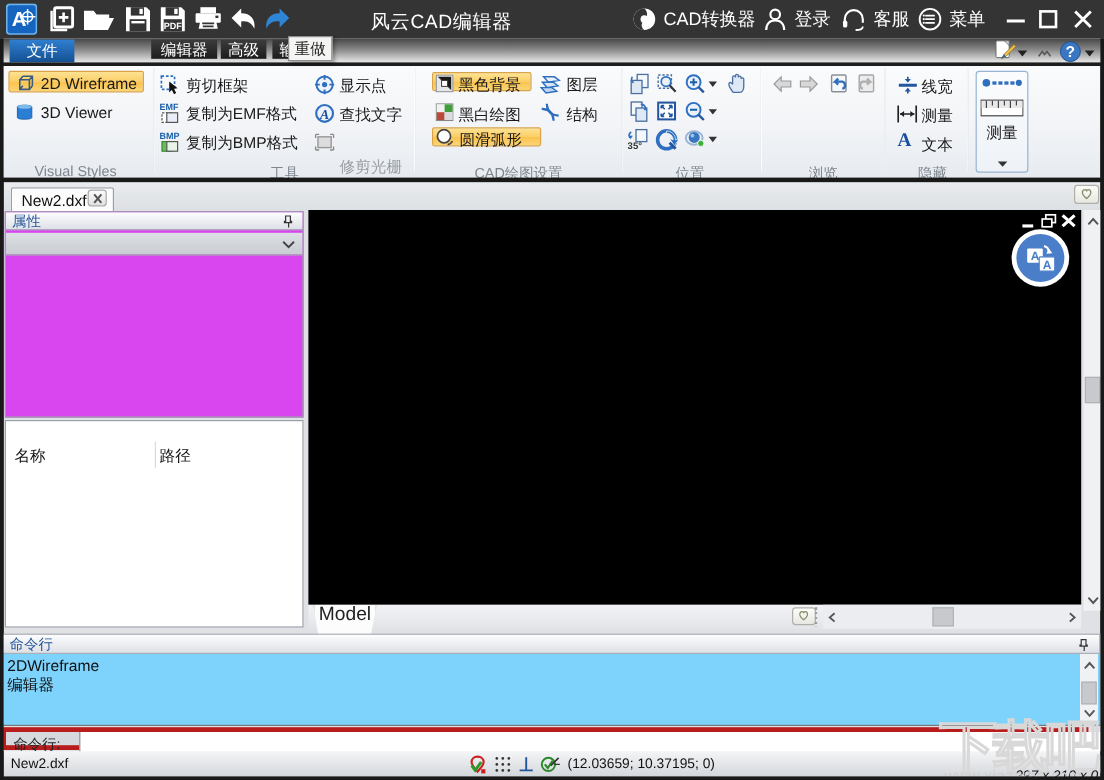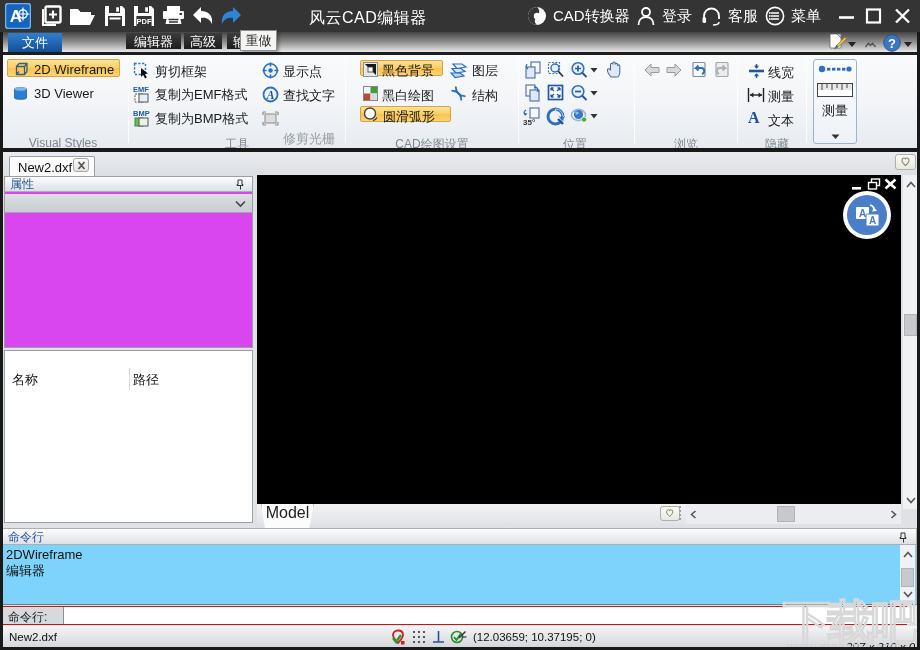--- a/index.html
+++ b/index.html
@@ -41,21 +41,21 @@
 .phead { position:absolute; left:0; top:0; right:0; height:15px; background:linear-gradient(to bottom,#fdfdfe,#dde0e5); border-bottom:1px solid #aab0b8; color:#26569b; font-size:12px; padding-left:5px; line-height:15px; }
 .pin { position:absolute; right:7px; top:2px; width:9px; height:11px; }
 
 #canvas { position:absolute; left:254px; top:-1px; width:644px; height:329px; background:#000; }
 #vscroll { position:absolute; left:900px; top:-1px; width:15px; height:334px; background:#f0f1f3; }
 #modelrow { position:absolute; left:254px; top:328px; width:644px; height:20px; background:linear-gradient(to bottom,#f2f3f5,#e2e4e8); }
 
 
 #cmdhead { left:1px; top:528px; width:916px; height:17px; background:linear-gradient(to bottom,#fdfdfe,#dde0e5); border:1px solid #aab0b8; color:#26569b; font-size:12px; padding-left:6px; line-height:16px; }
 #cmdarea { left:1px; top:545px; width:916px; height:60px; background:#7dd3fc; border-left:1px solid #aab0b8; border-right:1px solid #aab0b8; border-bottom:1px solid #777; font-size:13px; color:#111; }
-#cmdinputrow { left:1px; top:606px; width:906px; height:19px; background:#d6d9dd; border:1px solid #b91c1c;padding-left:28px; }
+#cmdinputrow { left:1px; top:606px; width:906px; height:19px; background:#d6d9dd; border:4px solid #b91c1c;padding-left:28px; }
 #statusbar { left:0; top:626px; width:920px; height:24px; background:linear-gradient(to bottom,#f4f5f6 0%,#e2e4e7 50%,#cfd3d8 100%); border-left:3px solid #191919; border-right:3px solid #191919; font-size:11.5px; color:#111; }
 #botline { left:0; top:648px; width:920px; height:2px; background:#191919; }
 
 .scrollthumb { position:absolute; background:#c7c9cd; border:1px solid #b0b3b8; }
 </style>
 </head>
 <body>
 <div id="app">
 
   <div id="titlebar" class="abs">

